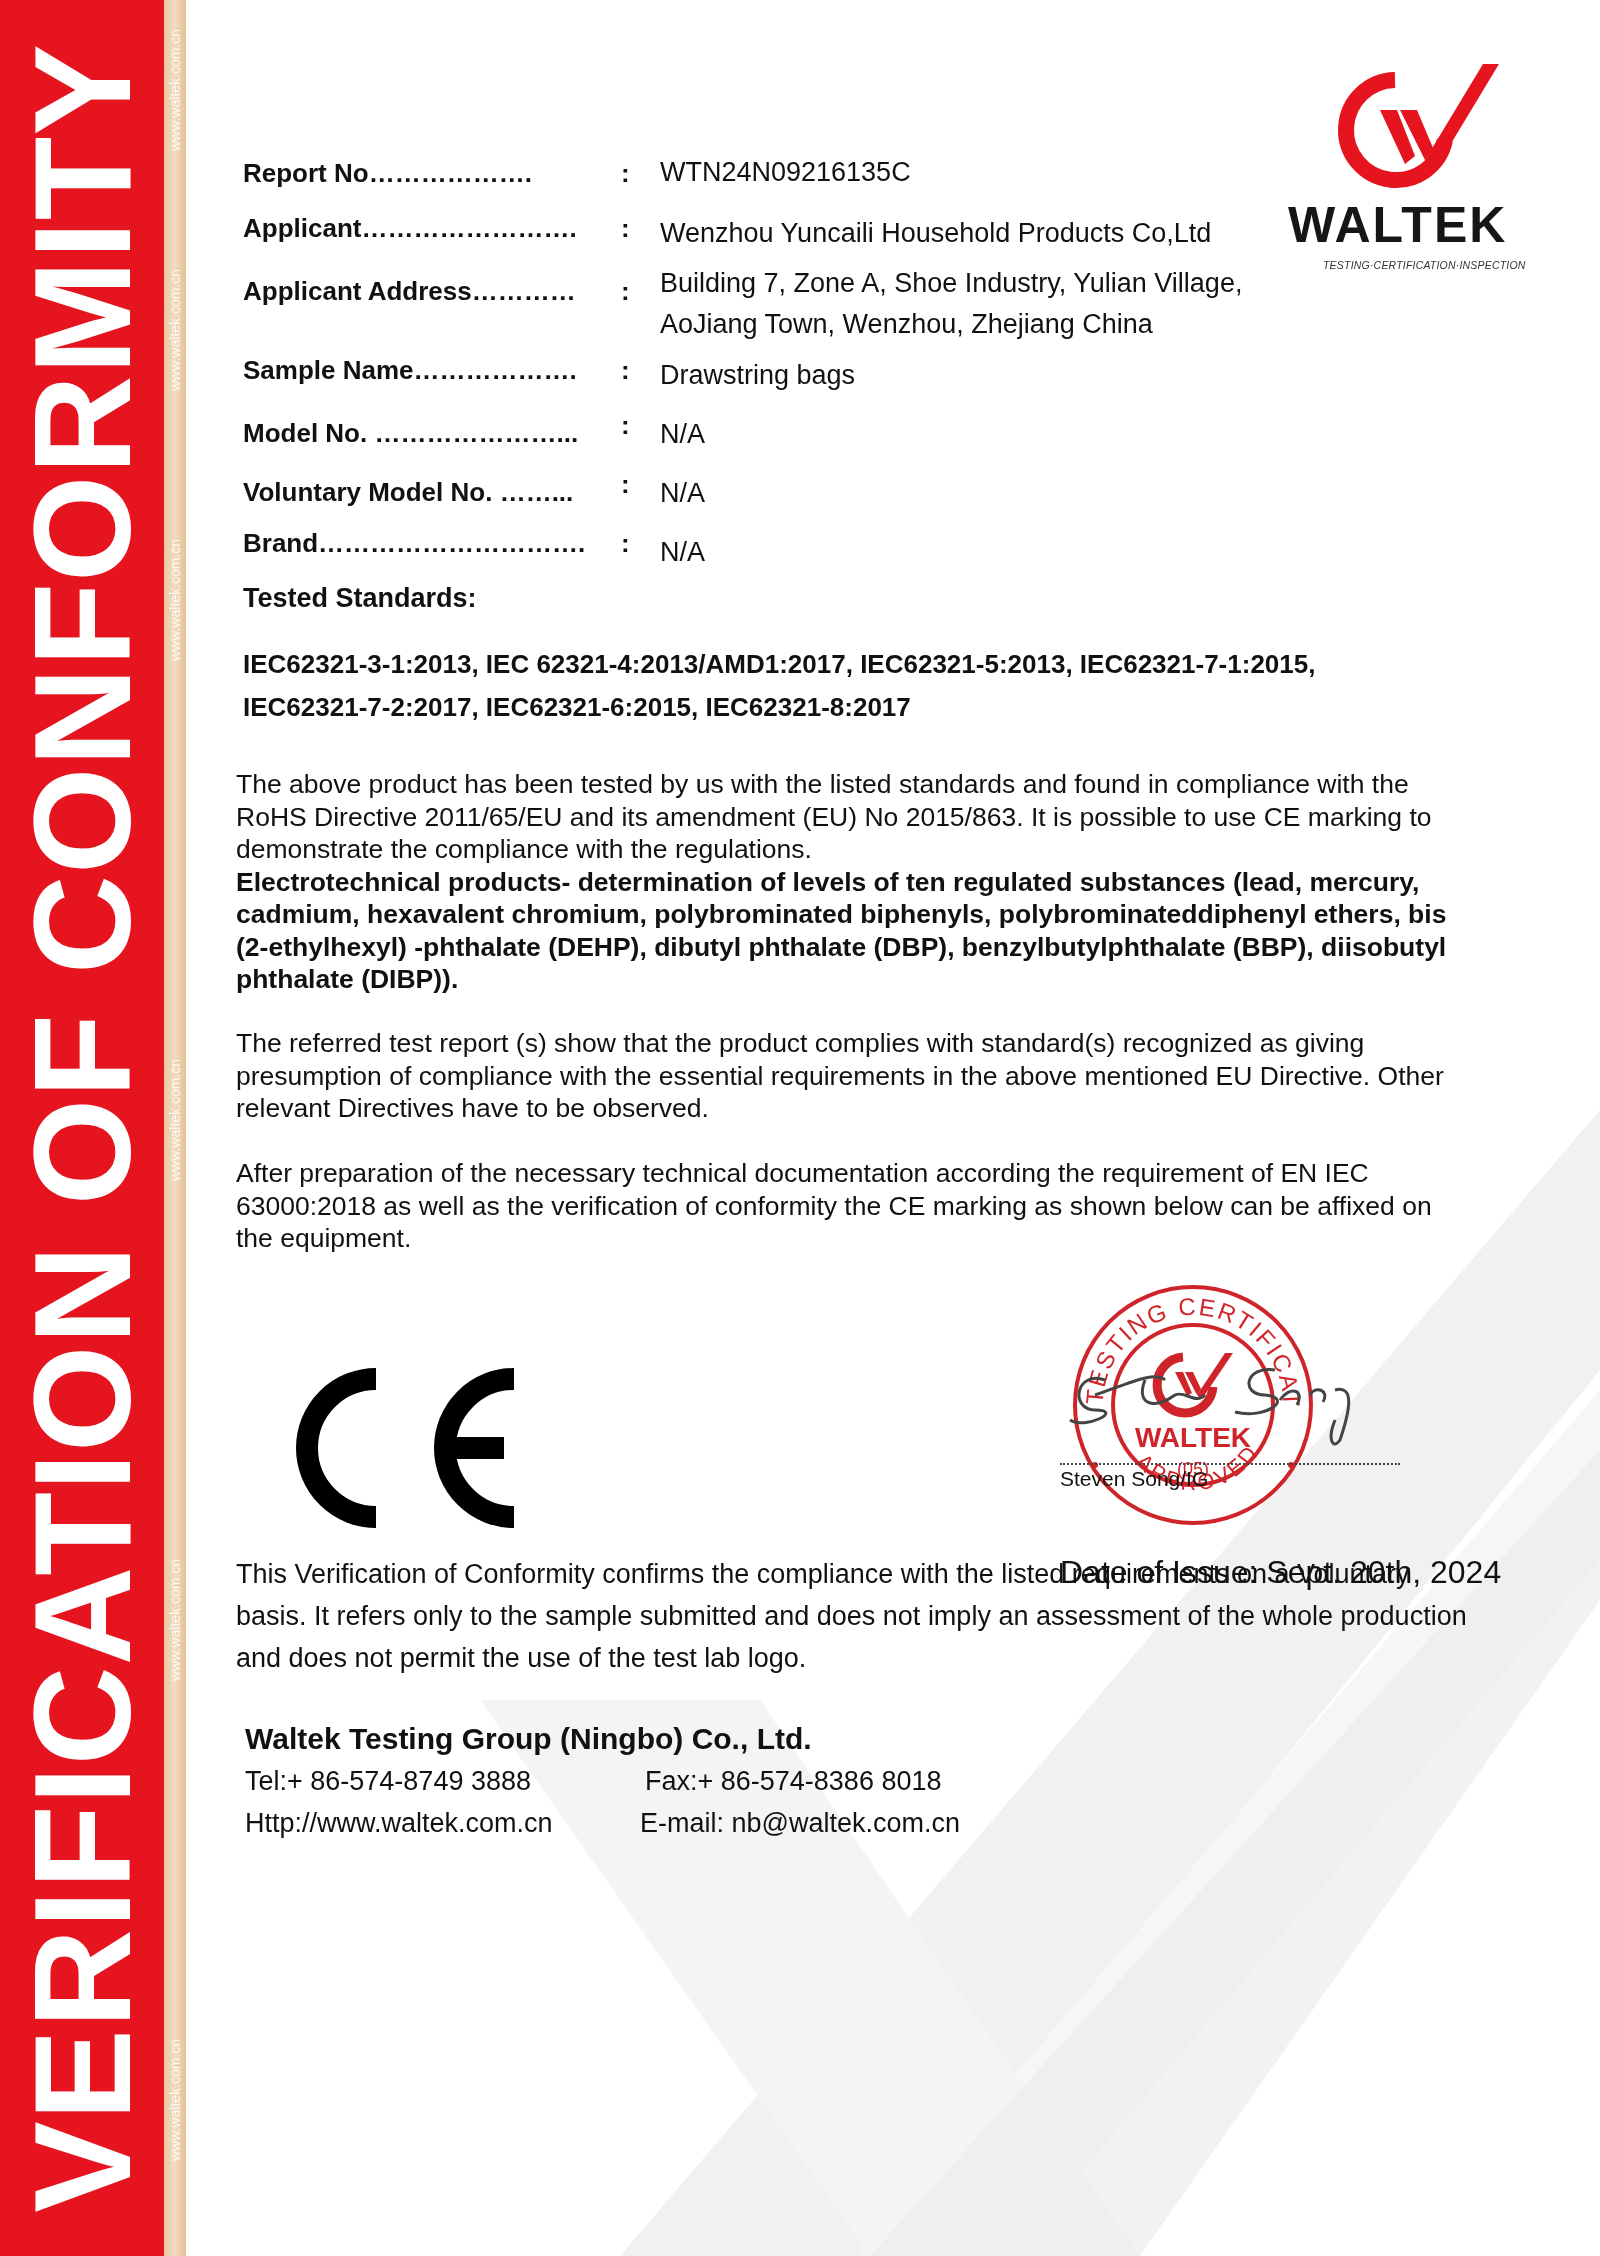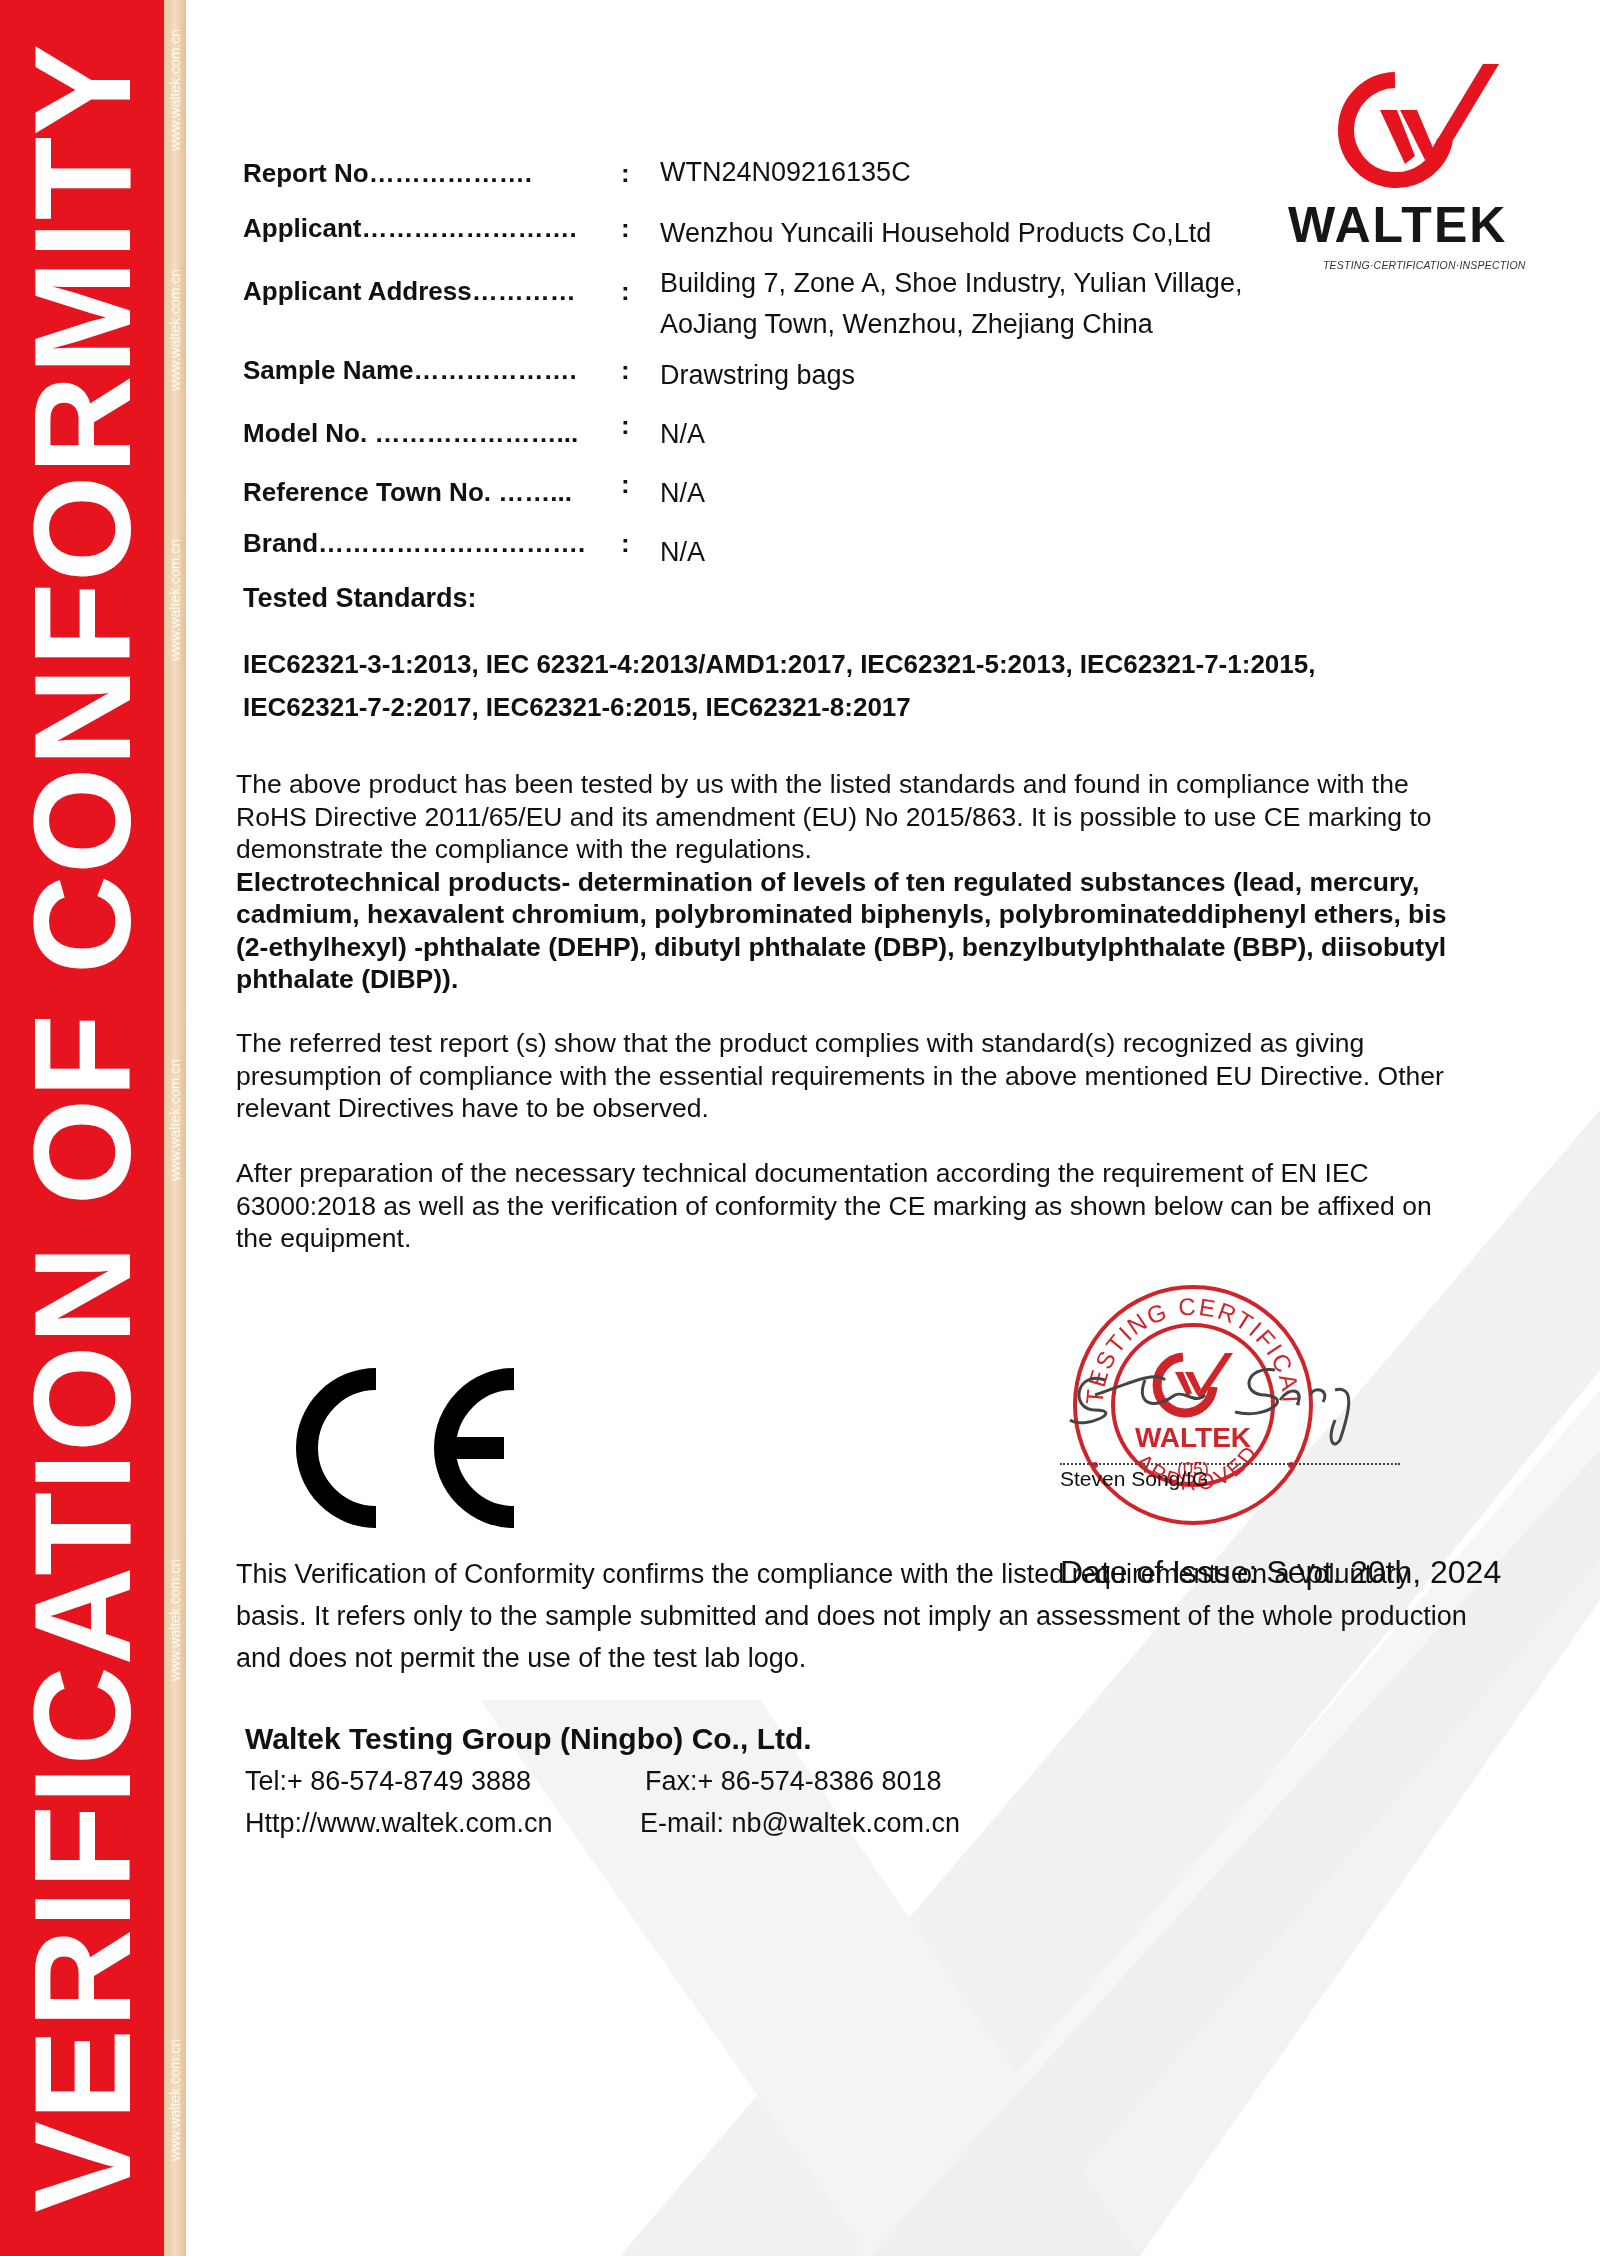--- a/index.html
+++ b/index.html
@@ -110,21 +110,21 @@
   <span class="f-label">Sample Name……………….</span>
   <span class="f-colon">:</span>
   <span class="f-value" style="top:2px">Drawstring bags</span>
 </div>
 <div class="field" style="top:415px">
   <span class="f-label">Model No. …………………...</span>
   <span class="f-colon" style="top:-8px">:</span>
   <span class="f-value" style="top:-2px">N/A</span>
 </div>
 <div class="field" style="top:474px">
-  <span class="f-label">Reference Town No. ……...</span>
+  <span class="f-label">Voluntary Model No. ……...</span>
   <span class="f-colon" style="top:-8px">:</span>
   <span class="f-value" style="top:-2px">N/A</span>
 </div>
 <div class="field" style="top:525px">
   <span class="f-label">Brand………………………….</span>
   <span class="f-colon">:</span>
   <span class="f-value" style="top:6px">N/A</span>
 </div>
 
 <div class="std-head">Tested Standards:</div>

